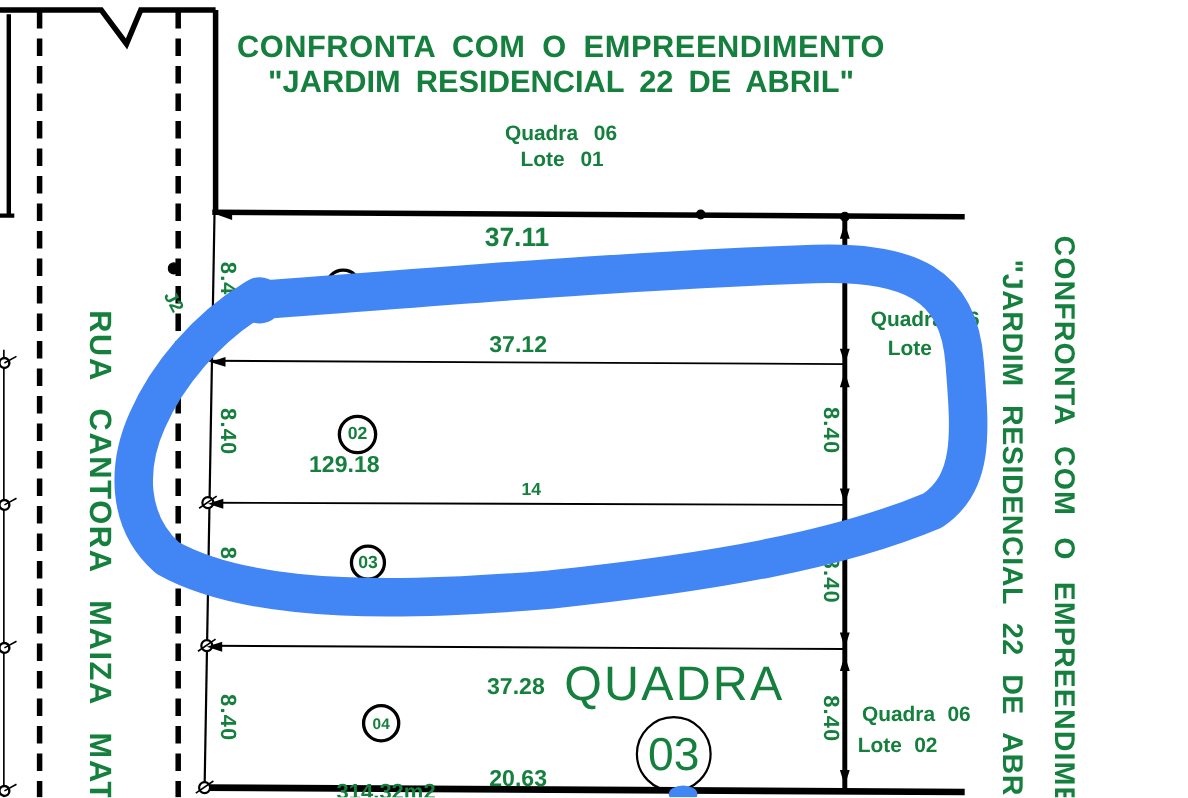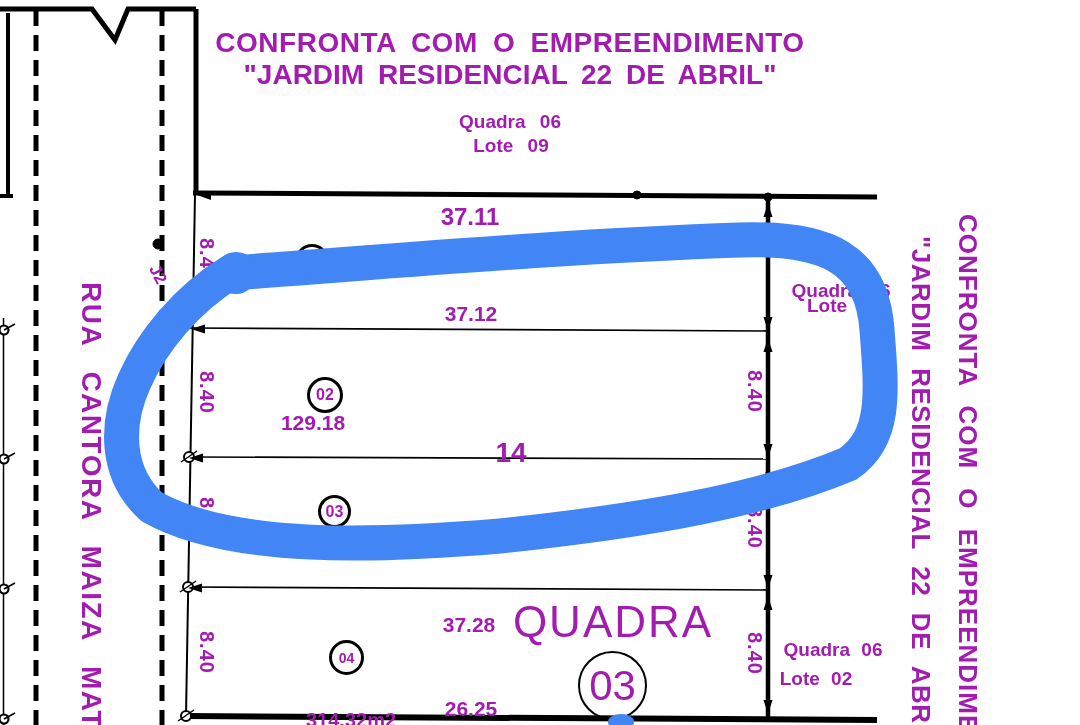--- a/index.html
+++ b/index.html
@@ -1,18 +1,18 @@
 <!DOCTYPE html>
 <html><head>
 <meta charset="utf-8">
 <style>
   html,body{margin:0;padding:0;background:#fff;}
   #stage{
     position:relative;width:1080px;height:725px;background:#ffffff;
-    overflow:hidden;font-family:"Liberation Sans",sans-serif;color:#a21caf;
+    overflow:hidden;font-family:"Liberation Sans",sans-serif;color:#15803d;
   }
   .lyr{position:absolute;left:0;top:0;}
   .txt{position:absolute;white-space:nowrap;line-height:1.05;}
   .b{font-weight:bold;}
   .cx{transform:translateX(-50%);}
   .rot{transform-origin:0 0;transform:rotate(90deg);}
   .badge{
     position:absolute;border:3px solid #000;border-radius:50%;
     display:flex;align-items:center;justify-content:center;
     font-weight:bold;background:transparent;box-sizing:border-box;
@@ -81,27 +81,27 @@
       <path d="M189 458 L203 453.5 L203 462.5 Z"></path>
       <path d="M188 588 L202 583.5 L202 592.5 Z"></path>
     </g>
   </svg>
 
   <div id="textlayer" class="lyr">
 
     <div class="txt b cx" style="left:510px;top:28px;font-size:28px;word-spacing:7px;letter-spacing:.5px;">CONFRONTA COM O EMPREENDIMENTO</div>
     <div class="txt b cx" style="left:510px;top:60px;font-size:28px;word-spacing:6px;">"JARDIM RESIDENCIAL 22 DE ABRIL"</div>
     <div class="txt b cx" style="left:510px;top:112px;font-size:19px;word-spacing:9px;">Quadra 06</div>
-    <div class="txt b cx" style="left:511px;top:136px;font-size:19px;word-spacing:9px;">Lote 09</div>
+    <div class="txt b cx" style="left:511px;top:136px;font-size:19px;word-spacing:9px;">Lote 01</div>
 
     <div class="txt b cx" style="left:470px;top:204px;font-size:24px;text-align:center;">37.11</div>
     <div class="txt b cx" style="left:471px;top:303px;font-size:21px;">37.12</div>
-    <div class="txt b cx" style="left:483px;top:438px;font-size:28px;margin-left:28px;">14</div>
+    <div class="txt b cx" style="left:483px;top:438px;font-size:16px;">14</div>
     <div class="txt b cx" style="left:469px;top:566px;font-size:21px;margin-top:48px;">37.28</div>
-    <div class="txt b cx" style="left:471px;top:698px;font-size:21px;">26.25</div>
+    <div class="txt b cx" style="left:471px;top:698px;font-size:21px;">20.63</div>
 
     <div class="txt b rot" style="left:217px;top:238px;font-size:20px;letter-spacing:1px;">8.40</div>
     <div class="txt b rot" style="left:217px;top:371px;font-size:20px;letter-spacing:1px;">8.40</div>
     <div class="txt b rot" style="left:217px;top:497px;font-size:20px;letter-spacing:1px;">8.40</div>
     <div class="txt b rot" style="left:217px;top:631px;font-size:20px;letter-spacing:1px;">8.40</div>
 
     <div class="txt b rot" style="left:765px;top:370px;font-size:20px;letter-spacing:1px;">8.40</div>
     <div class="txt b rot" style="left:765px;top:506px;font-size:20px;letter-spacing:1px;">8.40</div>
     <div class="txt b rot" style="left:765px;top:632px;font-size:20px;letter-spacing:1px;">8.40</div>
 
@@ -120,21 +120,21 @@
 
     <div class="txt b cx" style="left:313px;top:412px;font-size:21px;">129.18</div>
     <div class="txt b cx" style="left:351px;top:679px;font-size:20px;margin-top:31px;">314.32m2</div>
 
     <div class="txt cx" style="left:613px;top:599px;font-size:44px;font-weight:400;letter-spacing:2px;">QUADRA</div>
     <div class="badge big" style="left:578px;top:651px;width:69px;height:69px;font-size:42px;">
         <span>03</span>
       </div>
 
     <div class="txt b cx" style="left:841px;top:281px;font-size:19px;word-spacing:6px;">Quadra 06</div>
-    <div class="txt b cx" style="left:827px;top:296px;font-size:19px;">Lote</div>
+    <div class="txt b cx" style="left:827px;top:308px;font-size:19px;">Lote</div>
     <div class="txt b cx" style="left:833px;top:640px;font-size:19px;word-spacing:6px;">Quadra 06</div>
     <div class="txt b cx" style="left:816px;top:669px;font-size:19px;word-spacing:6px;">Lote 02</div>
 
     <div class="txt b rot" style="left:106px;top:282px;font-size:28px;word-spacing:16px;letter-spacing:1.5px;">RUA CANTORA MAIZA MATARAZ</div>
 
     <div class="txt b rot" style="left:981px;top:214px;font-size:26px;word-spacing:11px;letter-spacing:1px;">CONFRONTA COM O EMPREENDIMENTO</div>
     <div class="txt b rot" style="left:934px;top:236px;font-size:26px;word-spacing:9px;letter-spacing:.5px;">"JARDIM RESIDENCIAL 22 DE ABRIL"</div>
 
     <div class="txt b" style="left:161px;top:262px;font-size:17px;transform-origin:0 0;transform:rotate(62deg);">J2</div>
   </div>

